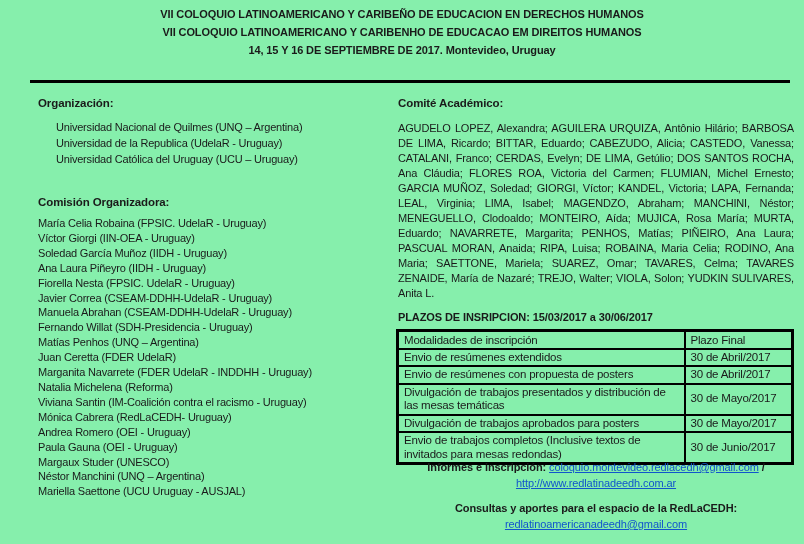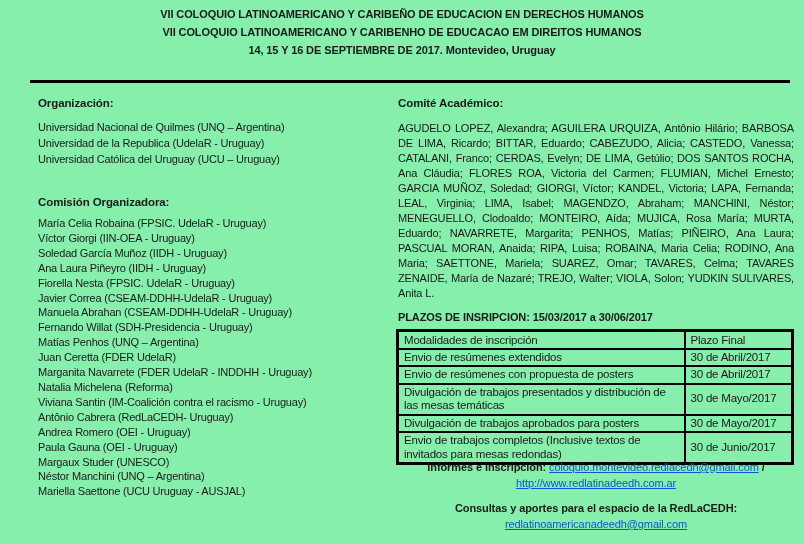--- a/index.html
+++ b/index.html
@@ -13,21 +13,21 @@
   }
   .page { position: absolute; inset: 0; background: #86efac; }
 
   
   .header { position: absolute; top: 5px; left: 0; width: 804px; text-align: center; }
   .header .h-line { font-weight: bold; font-size: 11px; line-height: 18px; letter-spacing: -0.1px; }
   .header .h-sub  { font-weight: bold; font-style: italic; font-size: 10.5px; line-height: 18px; }
   .rule { position: absolute; top: 80px; left: 30px; width: 760px; height: 0; border-top: 3px solid #000; }
   .sec-heading { font-weight: bold; font-size: 11.5px; letter-spacing: -0.1px; }
   .org-heading { position: absolute; left: 38px; top: 97px; }
-  .org-list { position: absolute; left: 38px; top: 119px; list-style: none; font-size: 11px; line-height: 16px; letter-spacing: -0.2px; }
+  .org-list { position: absolute; left: 56px; top: 119px; list-style: none; font-size: 11px; line-height: 16px; letter-spacing: -0.2px; }
   .commission-heading { position: absolute; left: 38px; top: 196px; }
   .commission-list { position: absolute; left: 38px; top: 216px; list-style: none; font-size: 11px; line-height: 14.9px; letter-spacing: -0.2px; white-space: nowrap; }
 
   
   .col-right { position: absolute; left: 398px; top: 0; width: 396px; }
   .committee-heading { position: absolute; left: 0; top: 97px; }
   .committee-text {
     position: absolute; left: 0; top: 121px; width: 396px;
     font-size: 11px; line-height: 15px; text-align: justify; letter-spacing: -0.15px;
     max-height: 183px; overflow: hidden;
@@ -92,21 +92,21 @@
       <li>Matías Penhos (UNQ – Argentina)</li>
 
       <li>Juan Ceretta  (FDER  UdelaR)</li>
 
       <li>Marganita Navarrete  (FDER  UdelaR - INDDHH - Uruguay)</li>
 
       <li>Natalia Michelena  (Reforma)</li>
 
       <li>Viviana Santin  (IM-Coalición contra el racismo - Uruguay)</li>
 
-      <li>Antônio Cabrera  (RedLaCEDH- Uruguay)</li>
+      <li>Mónica Cabrera  (RedLaCEDH- Uruguay)</li>
 
       <li>Andrea Romero (OEI - Uruguay)</li>
 
       <li>Paula Gauna (OEI - Uruguay)</li>
 
       <li>Margaux Studer (UNESCO)</li>
 
       <li>Néstor Manchini (UNQ – Argentina)</li>
 
       <li>Mariella Saettone (UCU Uruguay - AUSJAL)</li>

